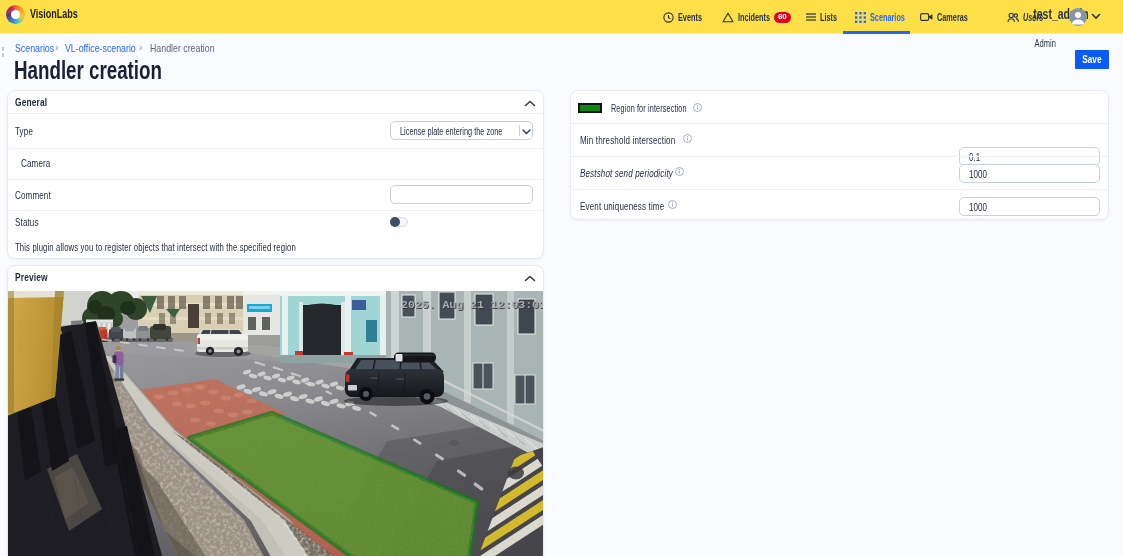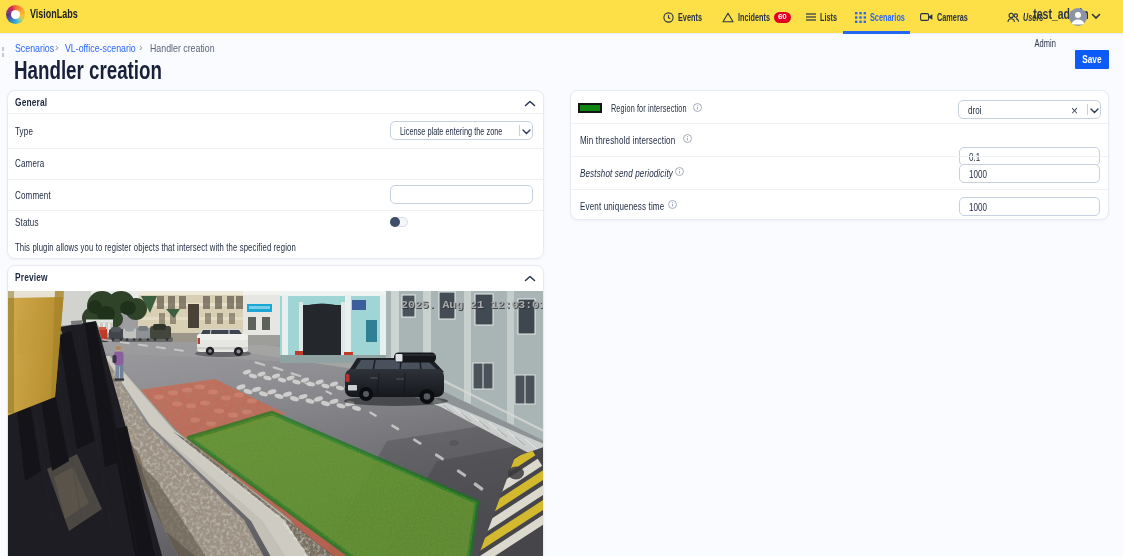--- a/index.html
+++ b/index.html
@@ -131,46 +131,38 @@
  <div class="divl" style="top:22px;"></div>
  <div class="lbl" style="left:7px;top:34px;"><span class="n">Type</span></div>
  <div class="sel" style="left:382px;top:30px;width:143px;height:19px;">
    <div class="st"><span class="n" style="transform:scaleX(.67);">License plate entering the zone</span></div>
    <div class="vline" style="left:128px;"></div>
    <svg class="abs" style="left:131px;top:7px;" width="9" height="6" viewBox="0 0 9 6">
         <path d="M1 1 L4.5 4.5 L8 1" fill="none" stroke="#2d3a55" stroke-width="1.4" stroke-linecap="round"></path>
       </svg>
  </div>
  <div class="divl" style="top:57px;"></div>
- <div class="lbl" style="left:7px;top:66px;"><span class="n">Camera</span></div>
+ <div class="lbl" style="left:13px;top:66px;"><span class="n">Camera</span></div>
  <div class="divl" style="top:88px;"></div>
  <div class="lbl" style="left:7px;top:98px;"><span class="n">Comment</span></div>
  <div class="sel" style="left:382px;top:94px;width:143px;height:19px;"></div>
  <div class="divl" style="top:119px;"></div>
  <div class="lbl" style="left:7px;top:125px;"><span class="n">Status</span></div>
  <div class="toggle" style="left:382px;top:126px;"></div>
  <div class="lbl" style="left:7px;top:150px;"><span class="n" style="transform:scaleX(.70);">This plugin allows you to register objects that intersect with the specified region</span></div>
 </div>
 
 <div class="card" style="left:570px;top:90px;width:539px;height:130px;padding-left:35px;">
  <div class="abs" style="left:7px;top:12px;width:24px;height:10px;background:#0d8712;border:2px solid #141414;"></div>
  <div class="lbl" style="left:40px;top:11px;"><span class="n" style="transform:scaleX(.66);">Region for intersection</span></div>
  <svg class="abs" style="left:122px;top:11.5px;" width="9" height="9" viewBox="0 0 9 9">
       <circle cx="4.5" cy="4.5" r="4" fill="none" stroke="#9aa3b5" stroke-width="0.9"></circle>
       <line x1="4.5" y1="4" x2="4.5" y2="6.6" stroke="#9aa3b5" stroke-width="0.9"></line>
       <circle cx="4.5" cy="2.6" r="0.55" fill="#9aa3b5"></circle>
     </svg>
- <div class="sel" style="left:387px;top:9px;width:143px;height:19px;">
-   <div class="st"><span class="n">droi</span></div>
-   <div class="abs" style="left:112px;top:2.5px;font-size:12px;color:#3a445c;">×</div>
-   <div class="vline" style="left:128px;"></div>
-   <svg class="abs" style="left:131px;top:7px;" width="9" height="6" viewBox="0 0 9 6">
-        <path d="M1 1 L4.5 4.5 L8 1" fill="none" stroke="#2d3a55" stroke-width="1.4" stroke-linecap="round"></path>
-      </svg>
- </div>
  <div class="divl" style="top:32px;"></div>
  <div class="lbl" style="left:9px;top:43px;"><span class="n">Min threshold intersection</span></div>
  <svg class="abs" style="left:112px;top:43px;" width="9" height="9" viewBox="0 0 9 9">
       <circle cx="4.5" cy="4.5" r="4" fill="none" stroke="#9aa3b5" stroke-width="0.9"></circle>
       <line x1="4.5" y1="4" x2="4.5" y2="6.6" stroke="#9aa3b5" stroke-width="0.9"></line>
       <circle cx="4.5" cy="2.6" r="0.55" fill="#9aa3b5"></circle>
     </svg>
  <div class="sel" style="left:388px;top:56px;width:141px;height:19px;">
       <div class="st"><span class="n">0.1</span></div>
     </div>

